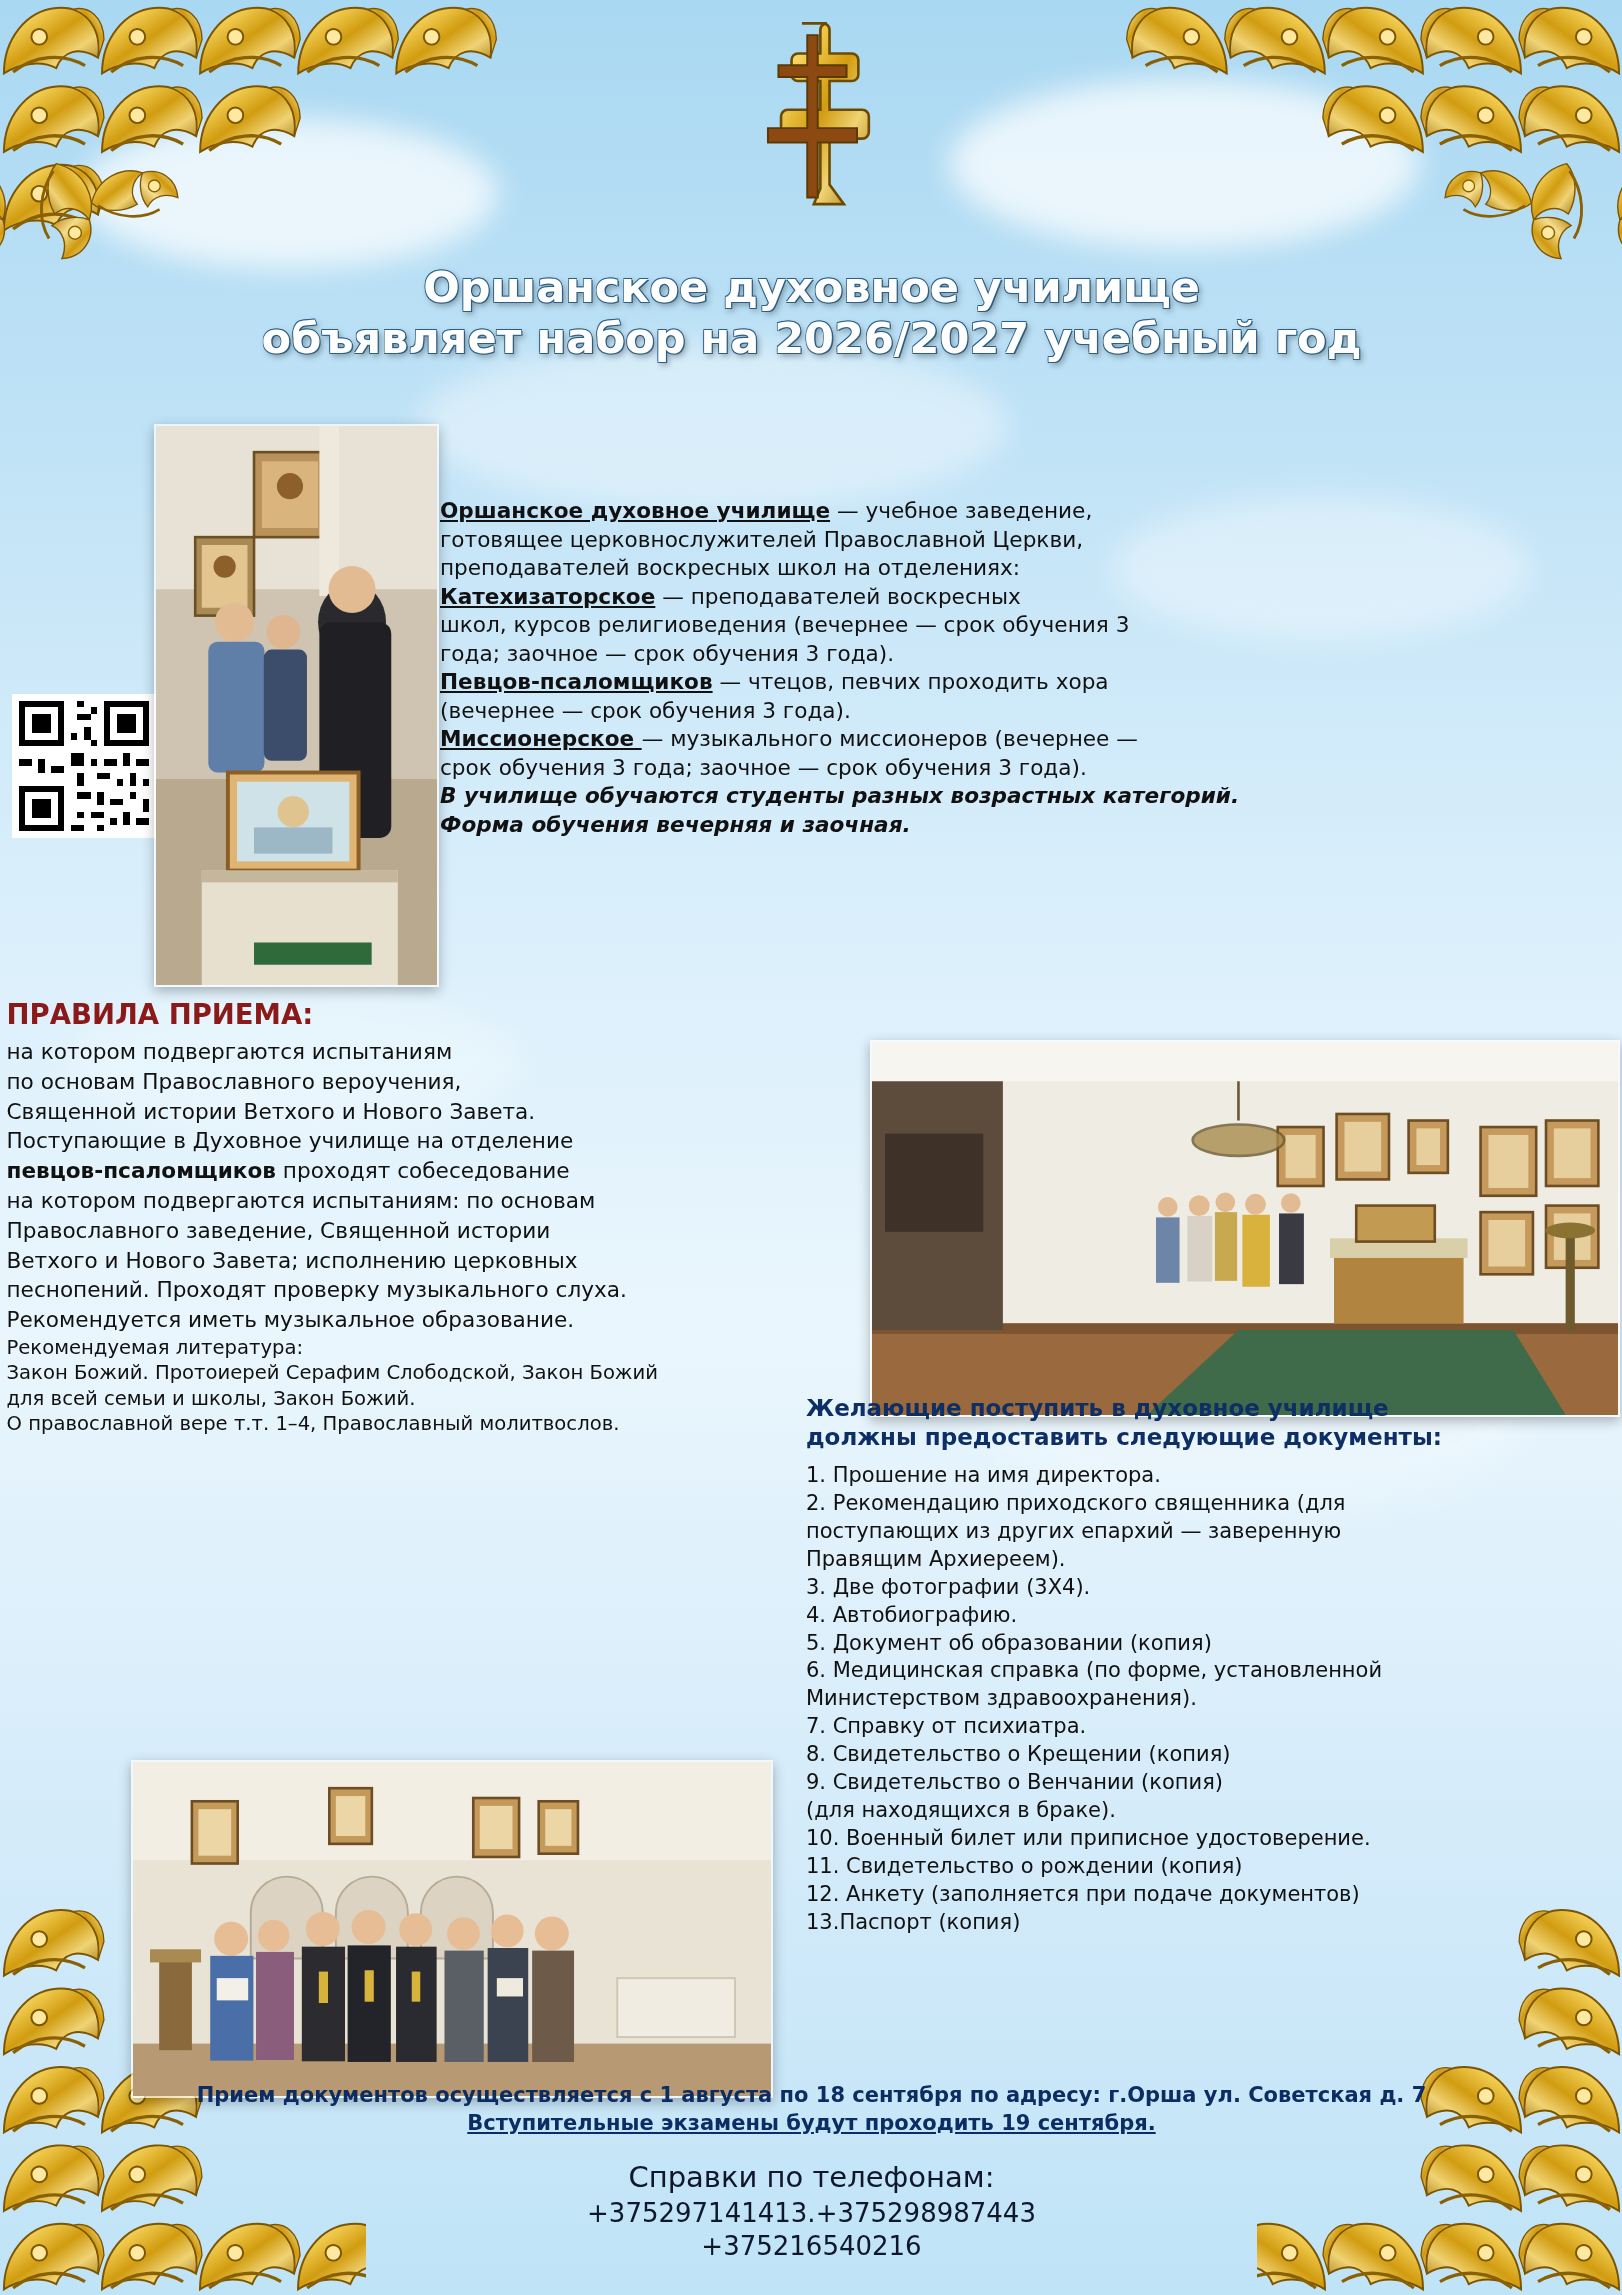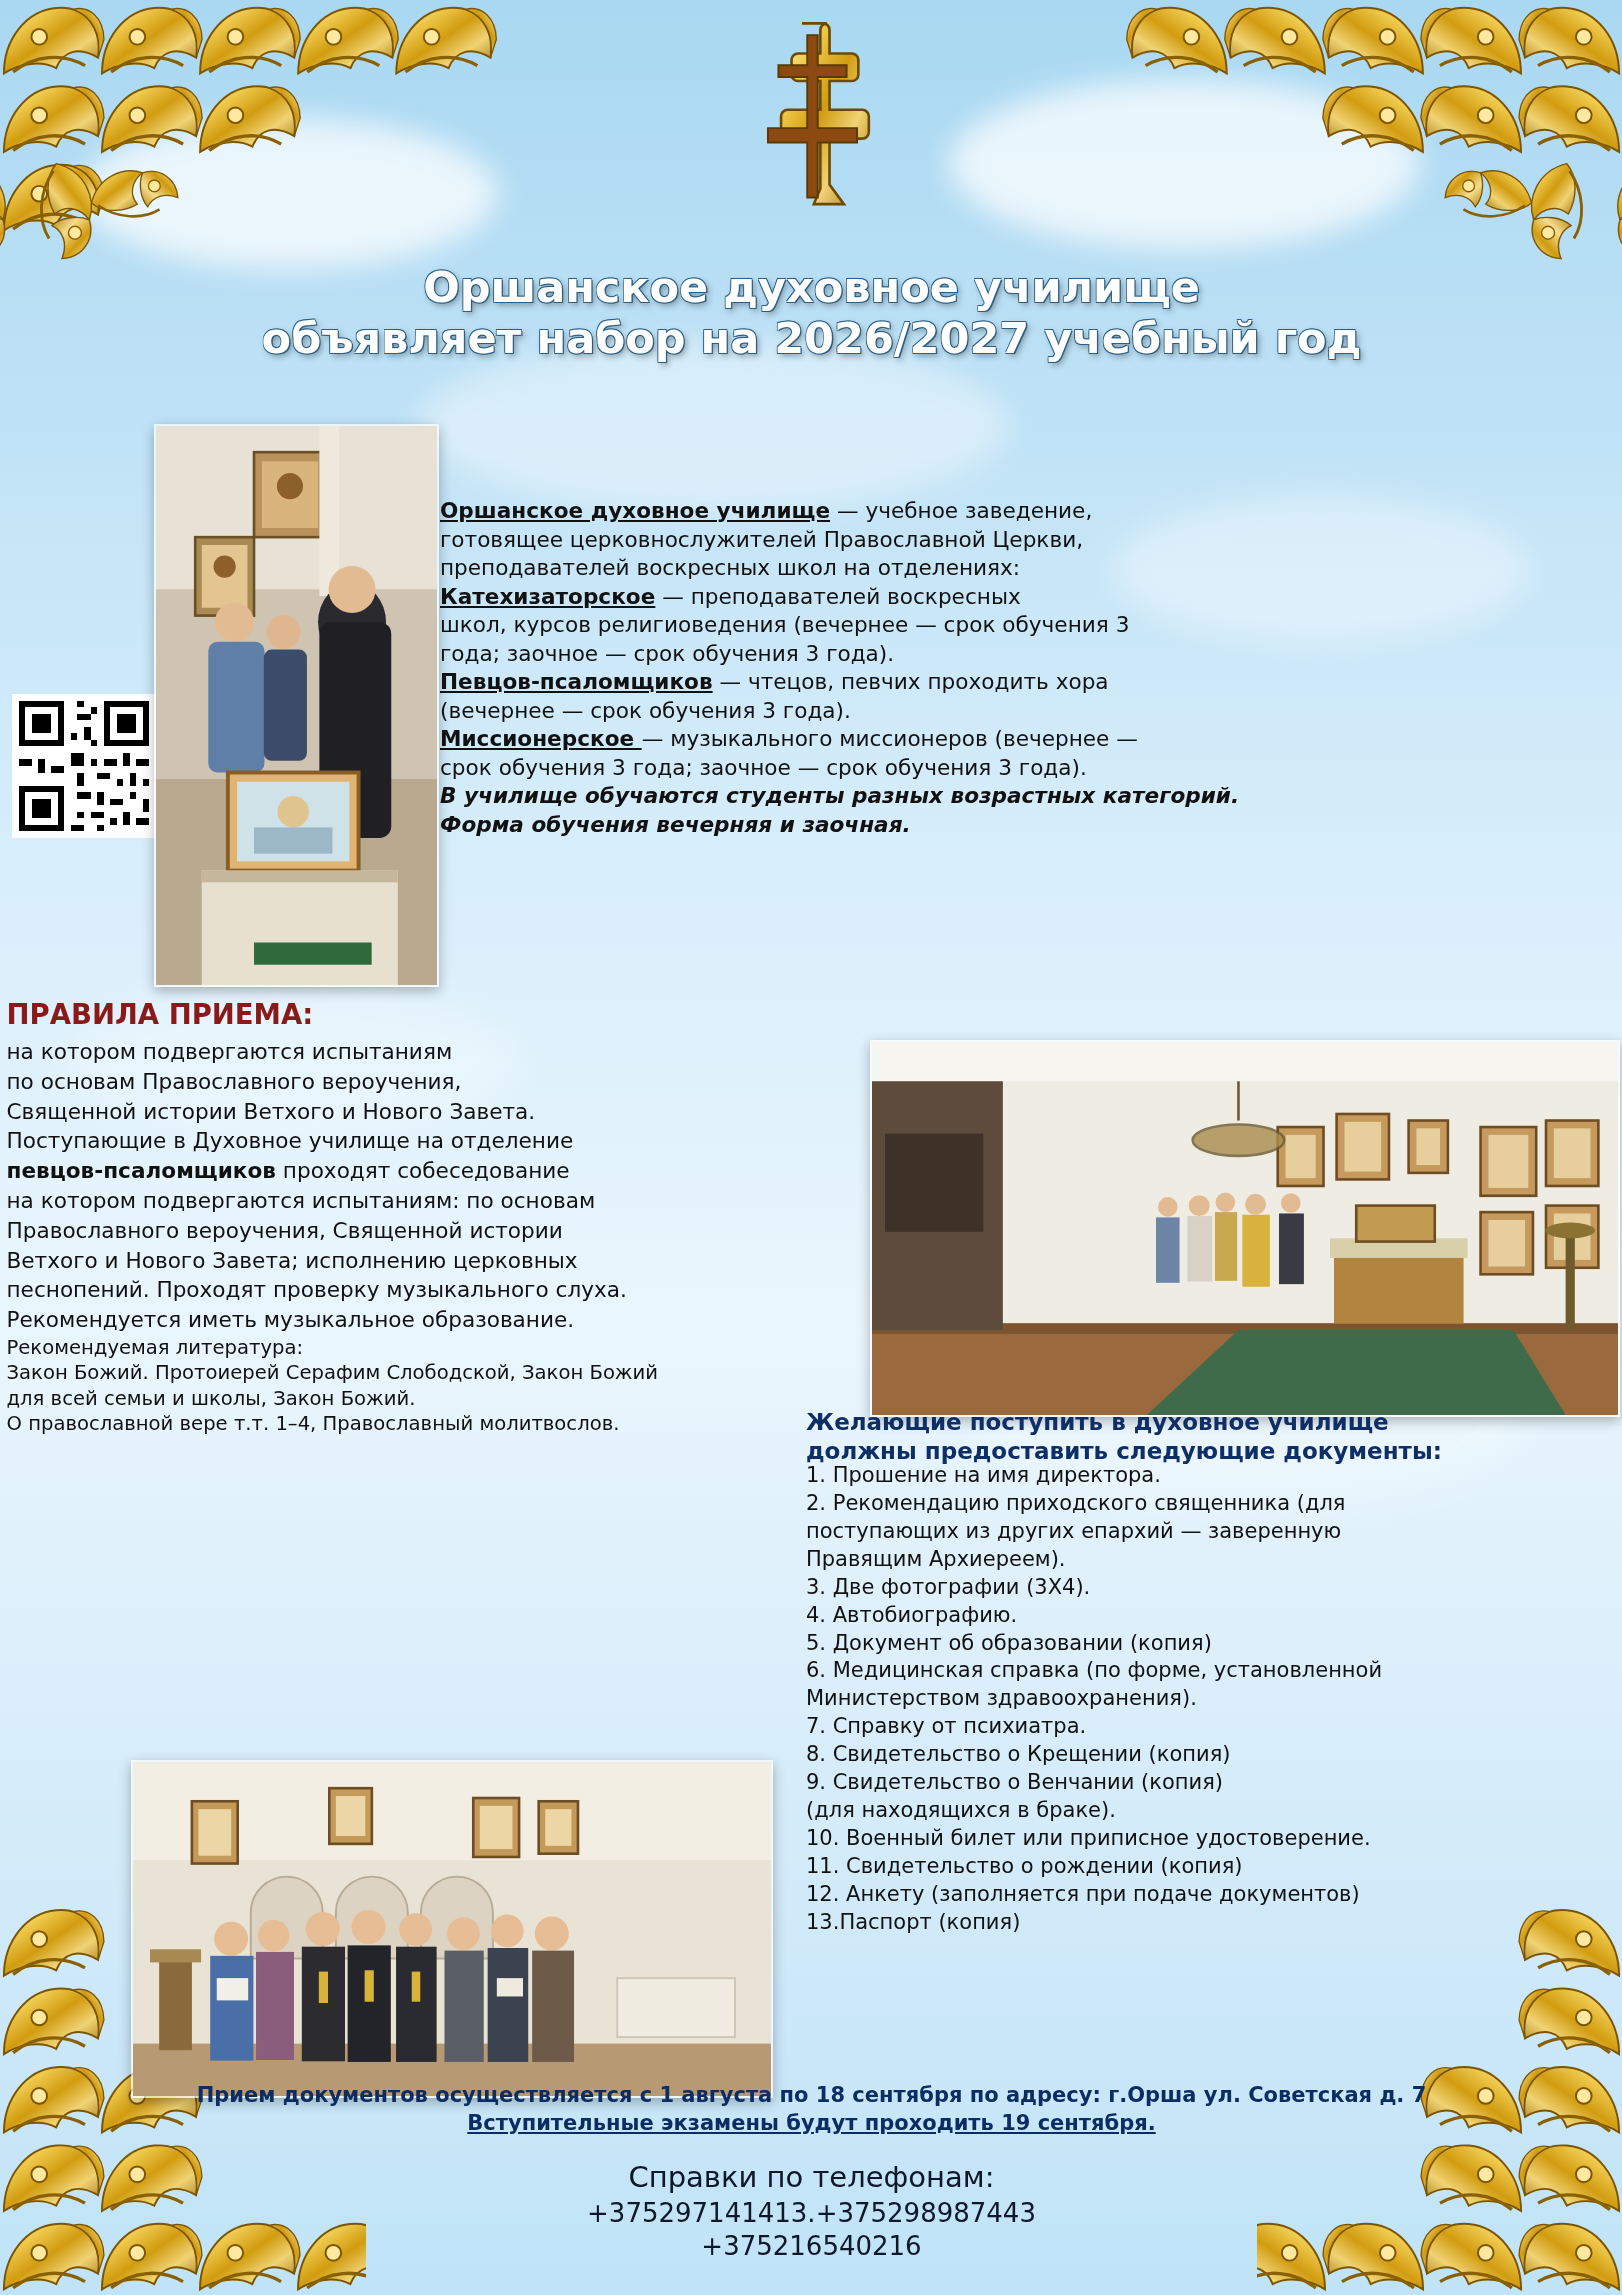--- a/index.html
+++ b/index.html
@@ -56,21 +56,21 @@
   .ital{font-style:italic;font-weight:bold;}
 
   .rules-title{
     position:absolute;left:6.5px;top:998px;font-size:27.5px;font-weight:bold;color:#8a1a1a;
   }
   .blk-rules{left:6.5px;top:1037px;width:805px;font-size:21.6px;line-height:1.38;}
   .blk-rules .sm{font-size:19.6px;line-height:1.3;}
   .blk-rules b{font-weight:bold;}
 
   .docs-title{
-    position:absolute;left:806px;top:1394px;width:805px;font-size:23px;font-weight:bold;color:#0e2f66;line-height:1.25;margin-top:14px;
+    position:absolute;left:806px;top:1394px;width:805px;font-size:23px;font-weight:bold;color:#0e2f66;line-height:1.25;
   }
   .blk-docs{left:806px;top:1462px;width:818px;font-size:21px;line-height:1.33;}
 
   .footer-note{
     position:absolute;left:98px;top:2081px;width:1427px;text-align:center;
     font-size:21px;font-weight:bold;color:#0c2d63;line-height:1.35;
   }
   .footer-note .u2{text-decoration:underline;}
   .phones{
     position:absolute;left:98px;top:2159px;width:1427px;text-align:center;
@@ -345,21 +345,21 @@
 
 <div class="txt blk-rules">
   <div> на котором подвергаются испытаниям</div>
   <div>по основам Православного вероучения,</div>
   <div>Священной истории Ветхого и Нового Завета.</div>
   <div>Поступающие в Духовное училище на отделение</div>
   <div>
     <b>певцов-псаломщиков</b><span>  проходят собеседование</span>
   </div>
   <div>на котором подвергаются испытаниям: по основам</div>
-  <div>Православного вероучения, Священной истории</div>
+  <div>Православного заведение, Священной истории</div>
   <div>Ветхого и Нового Завета; исполнению церковных</div>
   <div>песнопений. Проходят проверку музыкального слуха.</div>
   <div>Рекомендуется иметь музыкальное образование.</div>
   <div class="sm">Рекомендуемая литература:</div>
   <div class="sm">Закон Божий. Протоиерей Серафим Слободской, Закон Божий</div>
   <div class="sm">для всей семьи и школы, Закон Божий.</div>
   <div class="sm">О православной вере т.т. 1–4, Православный молитвослов.</div>
 </div>
 
 <div class="photo p2">

